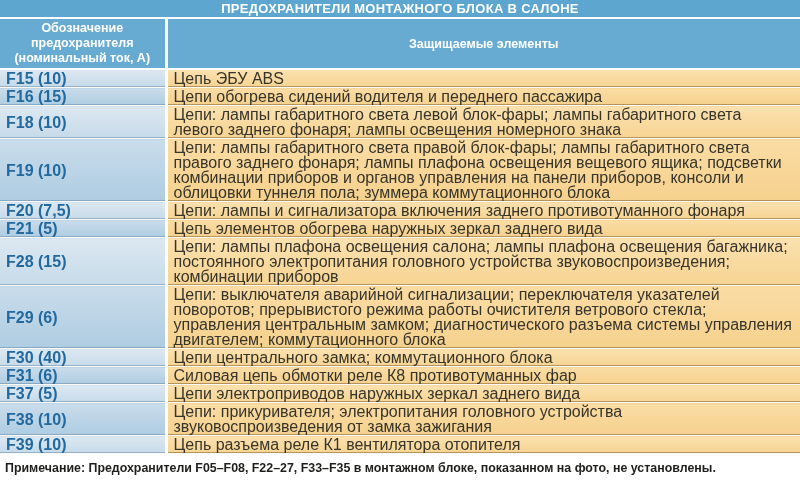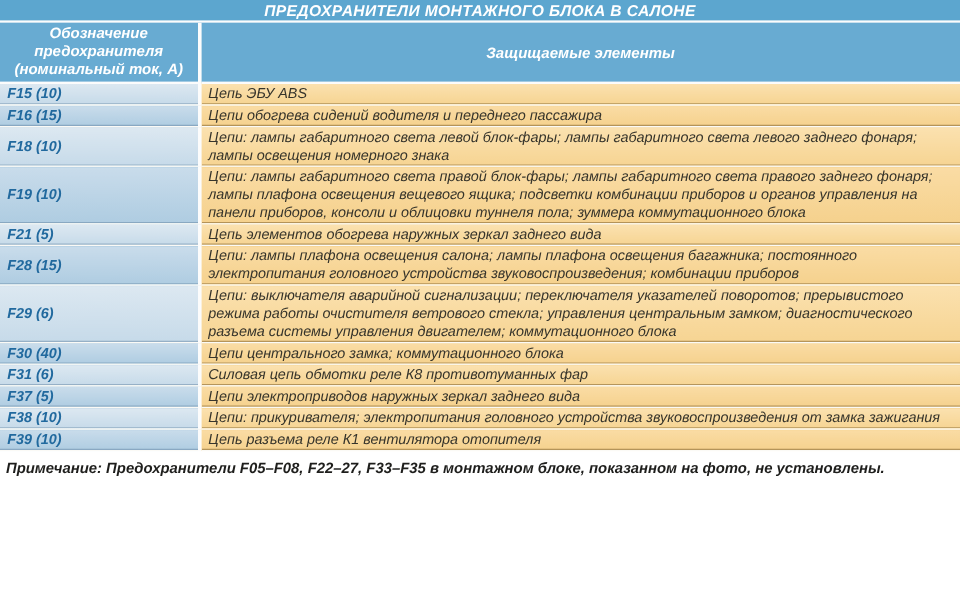--- a/index.html
+++ b/index.html
@@ -2,21 +2,21 @@
 <html lang="ru"><head>
 <meta charset="utf-8">
 <style>
   html, body { margin:0; padding:0; }
   body {
     width:800px; height:498px; overflow:hidden;
     background:#ffffff;
     font-family:"Liberation Sans", sans-serif;
     -webkit-font-smoothing:antialiased;
   }
-  .sheet { width:800px; height:498px;font-style:italic; }
+  .sheet { width:800px; height:498px; }
 
   .title-bar {
     height:17px; line-height:17px;
     background:#5CA6CF;
     border-bottom:2px solid #FCFCFC;
     color:#FFFFFF; font-size:13px; font-weight:bold;
     text-align:center; letter-spacing:.3px;
   }
 
   table { width:100%; border-collapse:collapse; table-layout:fixed; }
@@ -26,21 +26,21 @@
     background:#68ABD2; color:#FFFFFF;
     font-size:12.5px; font-weight:bold;
     text-align:center; vertical-align:middle;
     padding:2px 4px; height:44px;
     border-bottom:2px solid #FCFCFC;
   }
   th.fuse-h { border-right:3px solid #FCFCFC; line-height:15px; }
 
   td {
     vertical-align:middle;
-    font-size:12px; line-height:15px;
+    font-size:16px; line-height:15px;
     padding:1px 6px;
     border-bottom:1px solid #FBFAF6;
     word-wrap:break-word;
   }
   td.fuse {
     font-weight:bold; color:#21699E;
     border-right:3px solid #FCFCFC;
     box-shadow:inset 0 -1px 0 rgba(90,125,155,.45);
   }
   td.desc {
@@ -87,20 +87,24 @@
         </tr>
         <tr>
           <td class="fuse">F18 (10)</td>
           <td class="desc">Цепи: лампы габаритного света левой блок-фары; лампы габаритного света левого заднего фонаря; лампы освещения номерного знака</td>
         </tr>
         <tr>
           <td class="fuse">F19 (10)</td>
           <td class="desc">Цепи: лампы габаритного света правой блок-фары; лампы габаритного света правого заднего фонаря; лампы плафона освещения вещевого ящика; подсветки комбинации приборов и органов управления на панели приборов, консоли и облицовки туннеля пола; зуммера коммутационного блока</td>
         </tr>
         <tr>
+          <td class="fuse">F20 (7,5)</td>
+          <td class="desc">Цепи: лампы и сигнализатора включения заднего противотуманного фонаря</td>
+        </tr>
+        <tr>
           <td class="fuse">F21 (5)</td>
           <td class="desc">Цепь элементов обогрева наружных зеркал заднего вида</td>
         </tr>
         <tr>
           <td class="fuse">F28 (15)</td>
           <td class="desc">Цепи: лампы плафона освещения салона; лампы плафона освещения багажника; постоянного электропитания головного устройства звуковоспроизведения; комбинации приборов</td>
         </tr>
         <tr>
           <td class="fuse">F29 (6)</td>
           <td class="desc">Цепи: выключателя аварийной сигнализации; переключателя указателей поворотов; прерывистого режима работы очистителя ветрового стекла; управления центральным замком; диагностического разъема системы управления двигателем; коммутационного блока</td>

